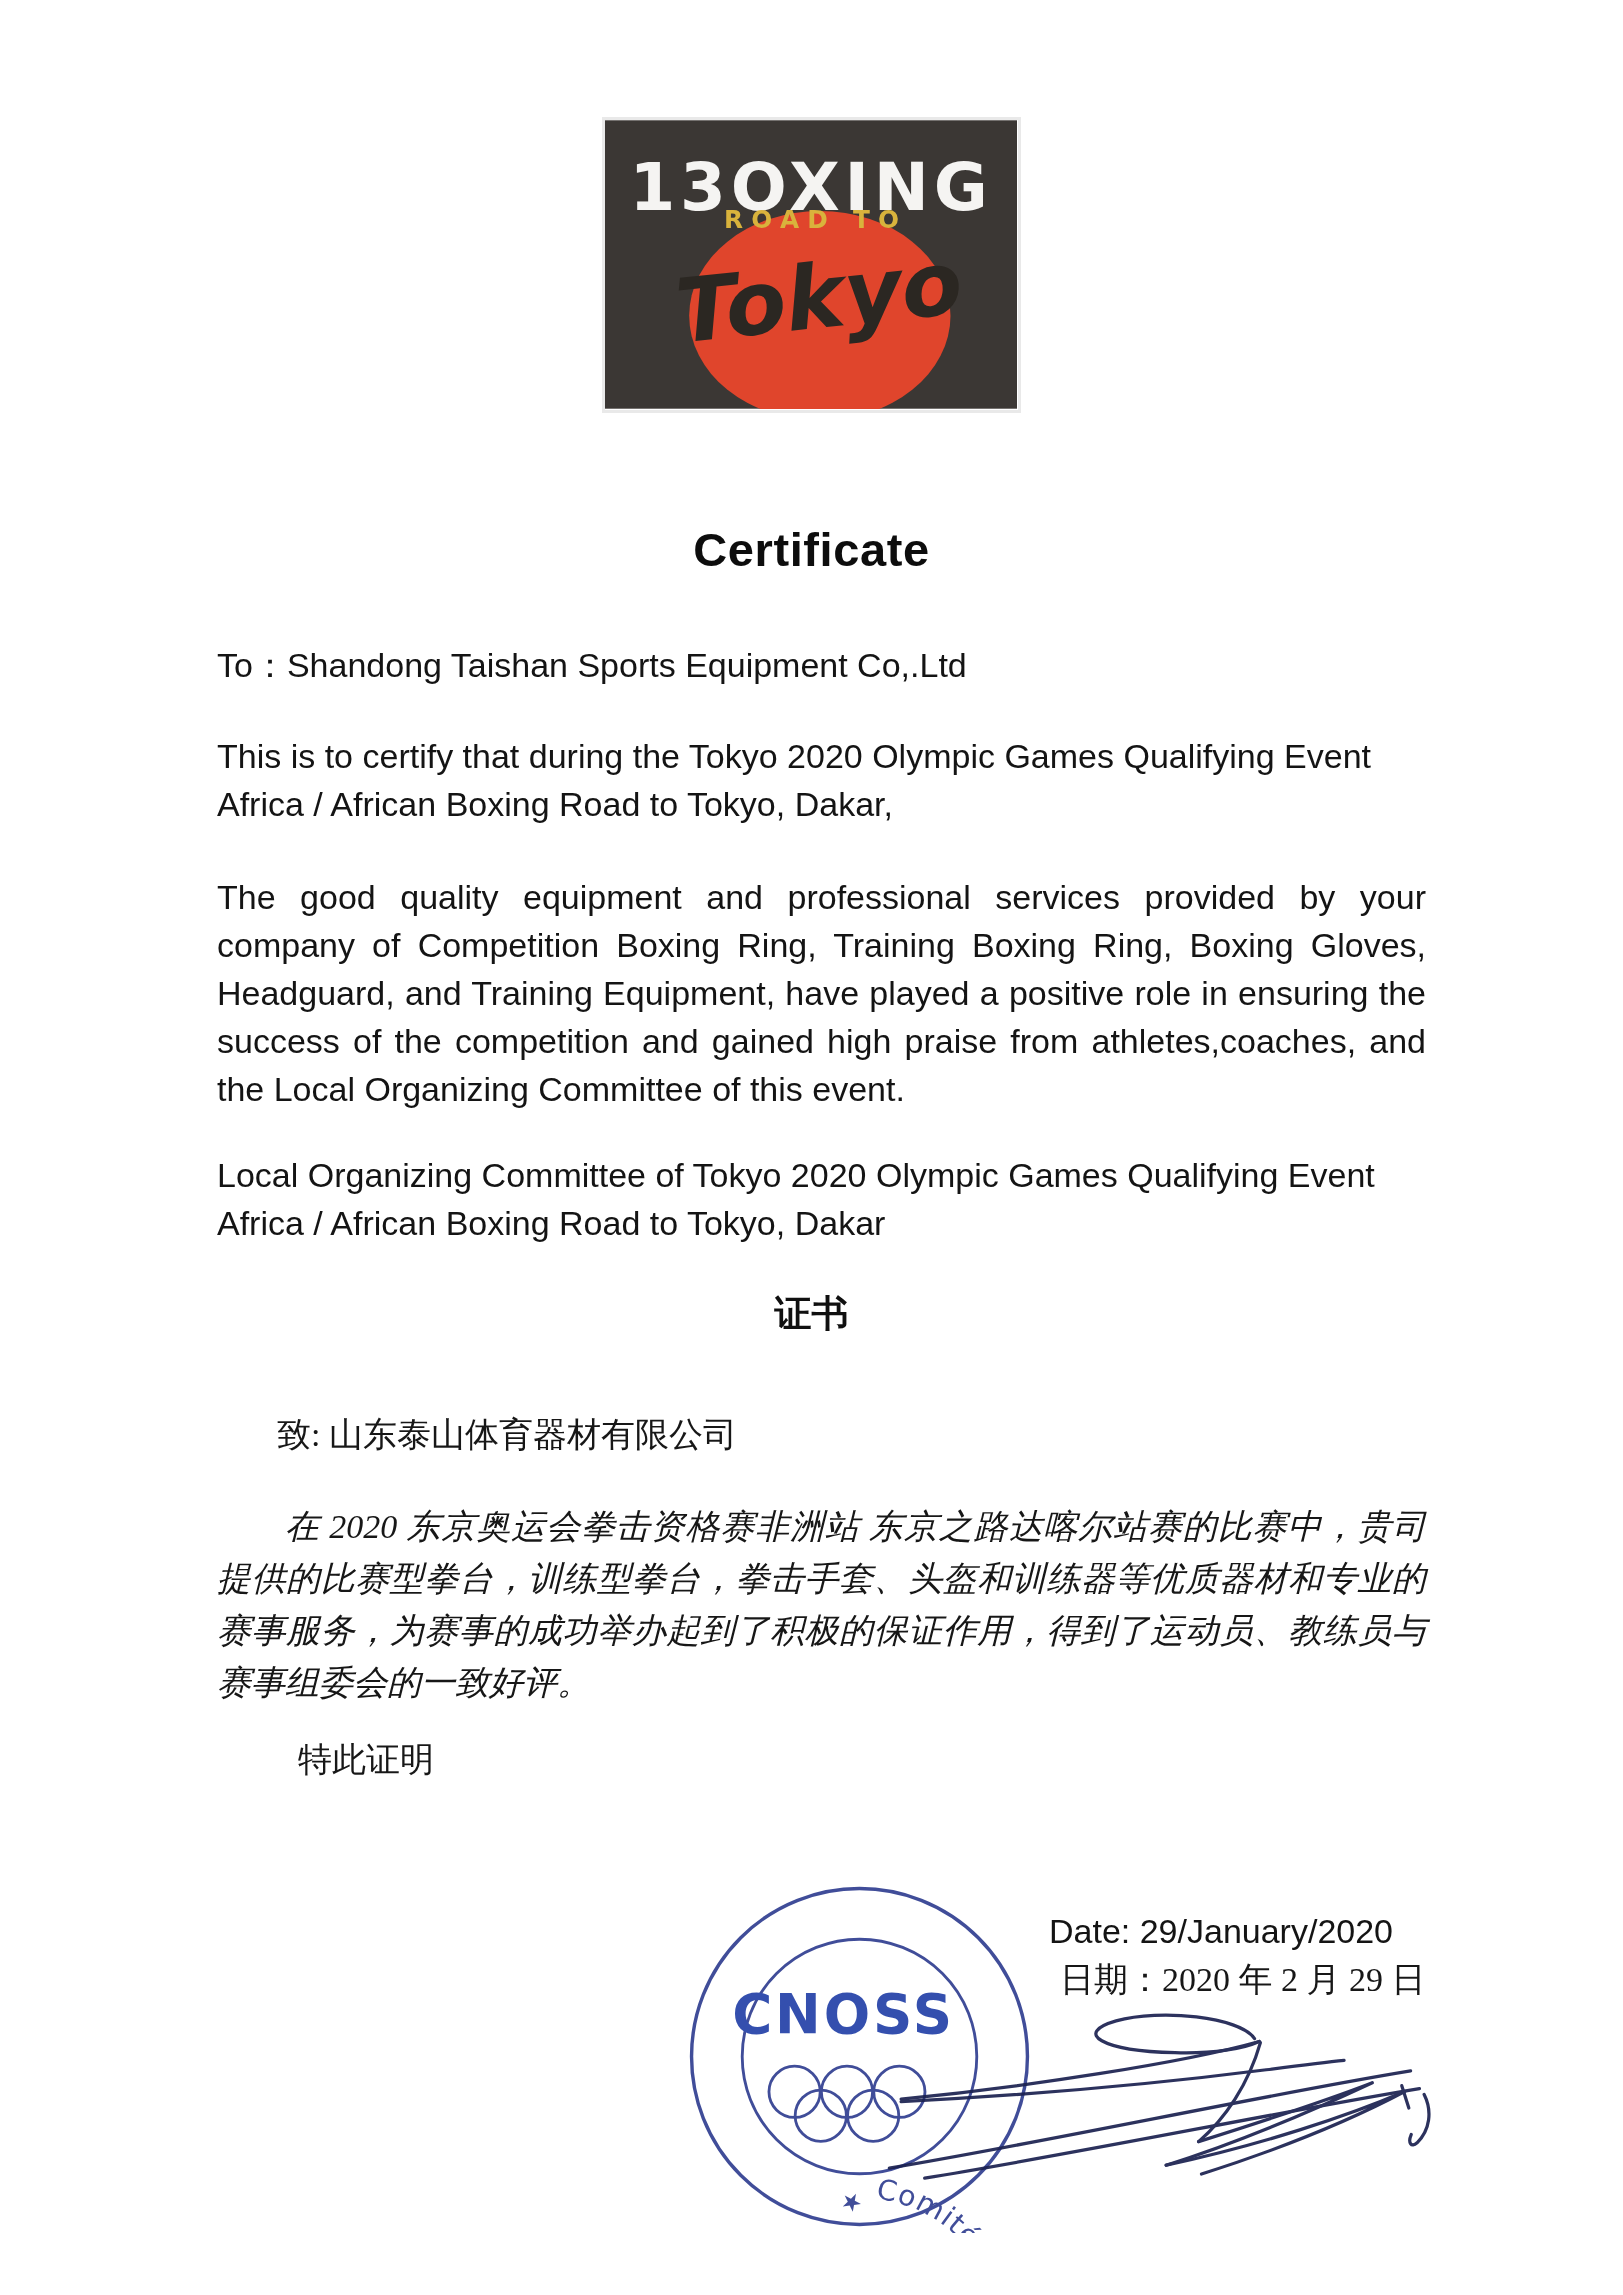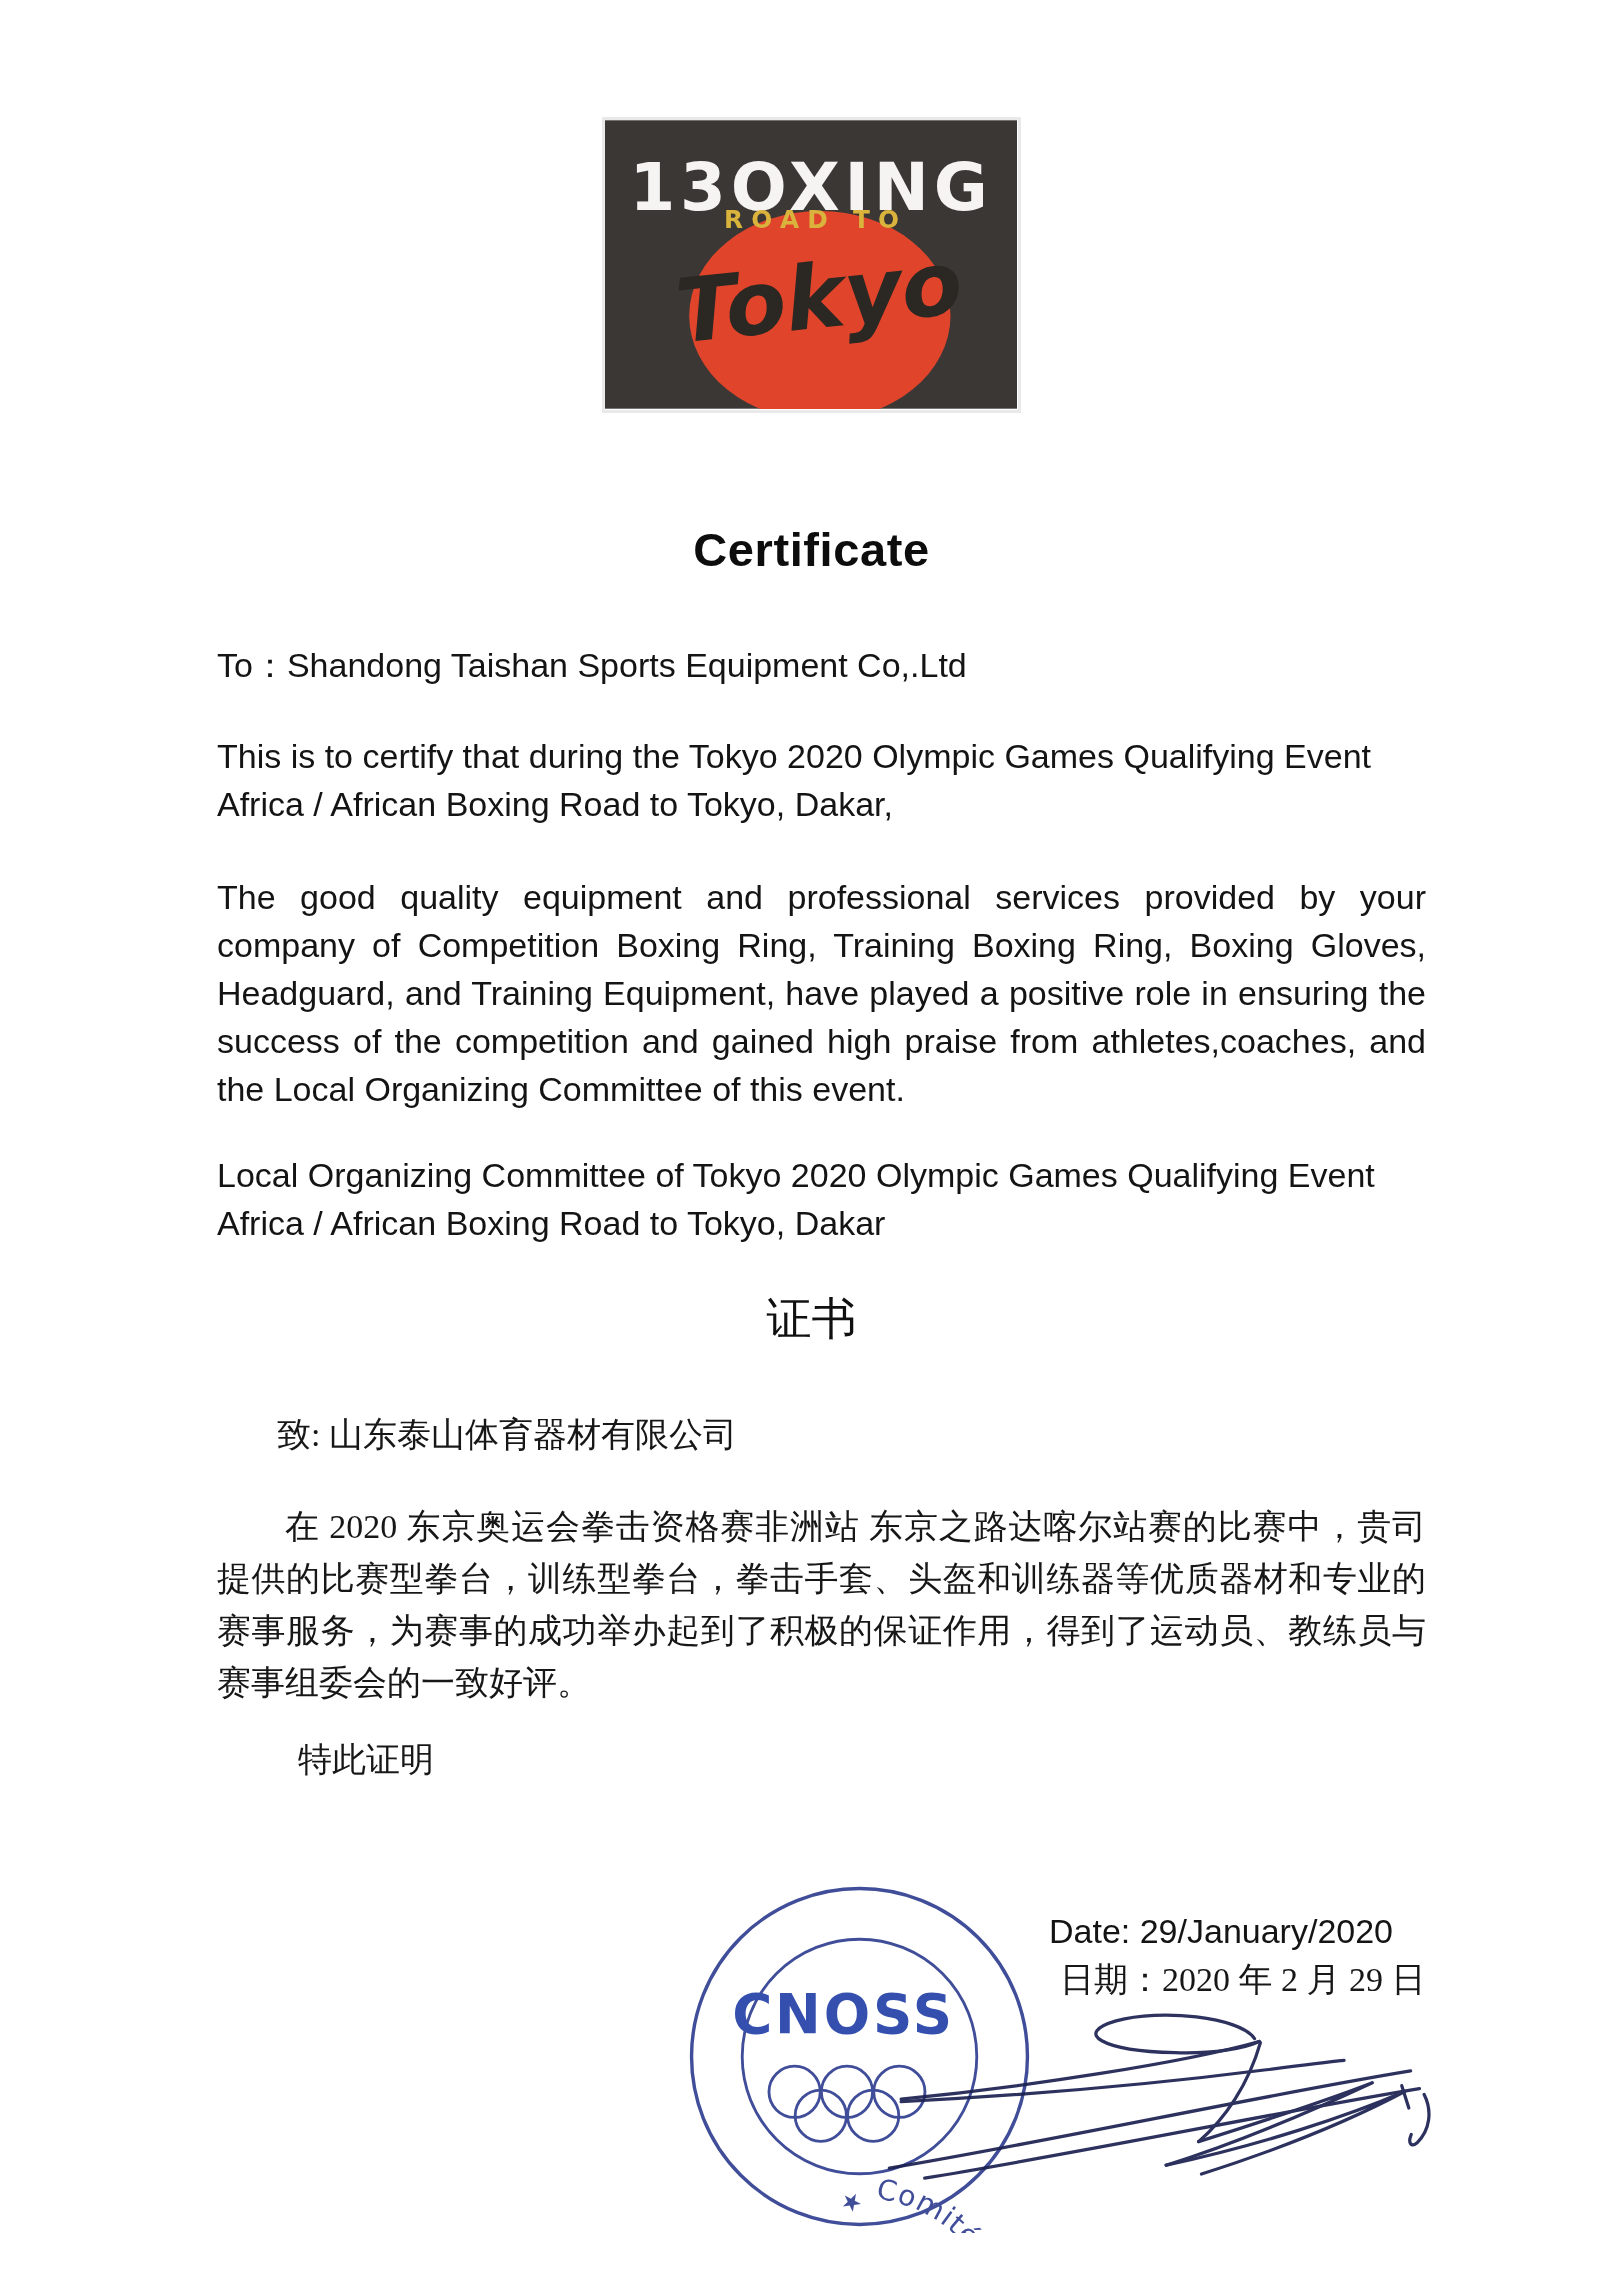--- a/index.html
+++ b/index.html
@@ -15,21 +15,21 @@
   .abs{position:absolute;}
   .en{font-family:"Liberation Sans","DejaVu Sans",sans-serif;font-size:34px;line-height:48px;color:#141414;}
   .zh{font-family:"Liberation Serif","DejaVu Serif",serif;font-size:34px;line-height:52px;color:#171717;}
   .title-en{
     width:100%;text-align:center;
     font-size:47px;font-weight:700;letter-spacing:0.6px;color:#0d0d0d;
   }
   .title-zh{
     width:100%;text-align:center;
     font-family:"Liberation Serif","DejaVu Serif",serif;
-    font-size:45px;font-weight:400;color:#101010;
+    font-size:37px;font-weight:700;color:#101010;
   }
   .just{text-align:justify;text-justify:inter-word;}
   .para{width:1209px;}
   .logo-frame{
     left:602px;top:117px;width:419px;height:296px;
     border:3.5px solid #e9e9e9;box-sizing:border-box;
   }
   .dateline{white-space:nowrap;}
   .date-zh{font-family:"Liberation Serif","DejaVu Serif",serif;}
   svg text{user-select:none;}
@@ -56,21 +56,21 @@
   <div class="abs en para" style="top:732px;left:217px;">This is to certify that during the Tokyo 2020 Olympic Games Qualifying Event Africa / African Boxing Road to Tokyo, Dakar,</div>
 
   <div class="abs en para just" style="top:873px;left:217px;">The good quality equipment and professional services provided by your company of Competition Boxing Ring, Training Boxing Ring, Boxing Gloves, Headguard, and Training Equipment, have played a positive role in ensuring the success of the competition and gained high praise from athletes,coaches, and the Local Organizing Committee of this event.</div>
 
   <div class="abs en para" style="top:1151px;left:217px;">Local Organizing Committee of Tokyo 2020 Olympic Games Qualifying Event Africa / African Boxing Road to Tokyo, Dakar</div>
 
   <div class="abs title-zh" style="top:1289px;left:0;">证书</div>
 
   <div class="abs zh" style="top:1409px;left:277px;">致: 山东泰山体育器材有限公司</div>
 
-  <div class="abs zh para just" style="top:1501px;left:217px;text-indent:68px;">在 2020 东京奥运会拳击资格赛非洲站 东京之路达喀尔站赛的比赛中，贵司提供的比赛型拳台，训练型拳台，拳击手套、头盔和训练器等优质器材和专业的赛事服务，为赛事的成功举办起到了积极的保证作用，得到了运动员、教练员与赛事组委会的一致好评。</div>
+  <div class="abs zh para just" style="top:1501px;left:217px;text-indent:68px;font-style:italic;">在 2020 东京奥运会拳击资格赛非洲站 东京之路达喀尔站赛的比赛中，贵司提供的比赛型拳台，训练型拳台，拳击手套、头盔和训练器等优质器材和专业的赛事服务，为赛事的成功举办起到了积极的保证作用，得到了运动员、教练员与赛事组委会的一致好评。</div>
 
   <div class="abs zh" style="top:1734px;left:286px;margin-left:12px;">特此证明</div>
 
 
   <div class="abs en dateline" style="top:1907px;left:1049px;">Date: 29/January/2020</div>
   <div class="abs zh dateline date-zh" style="top:1954px;left:1020px;margin-left:40px;">日期：2020 年 2 月 29 日</div>
 
   <div class="abs" style="left:683px;top:1880px;width:353px;height:353px;">
     <svg width="353" height="353" viewBox="0 0 620 620" style="opacity:.9;">
       <defs>

